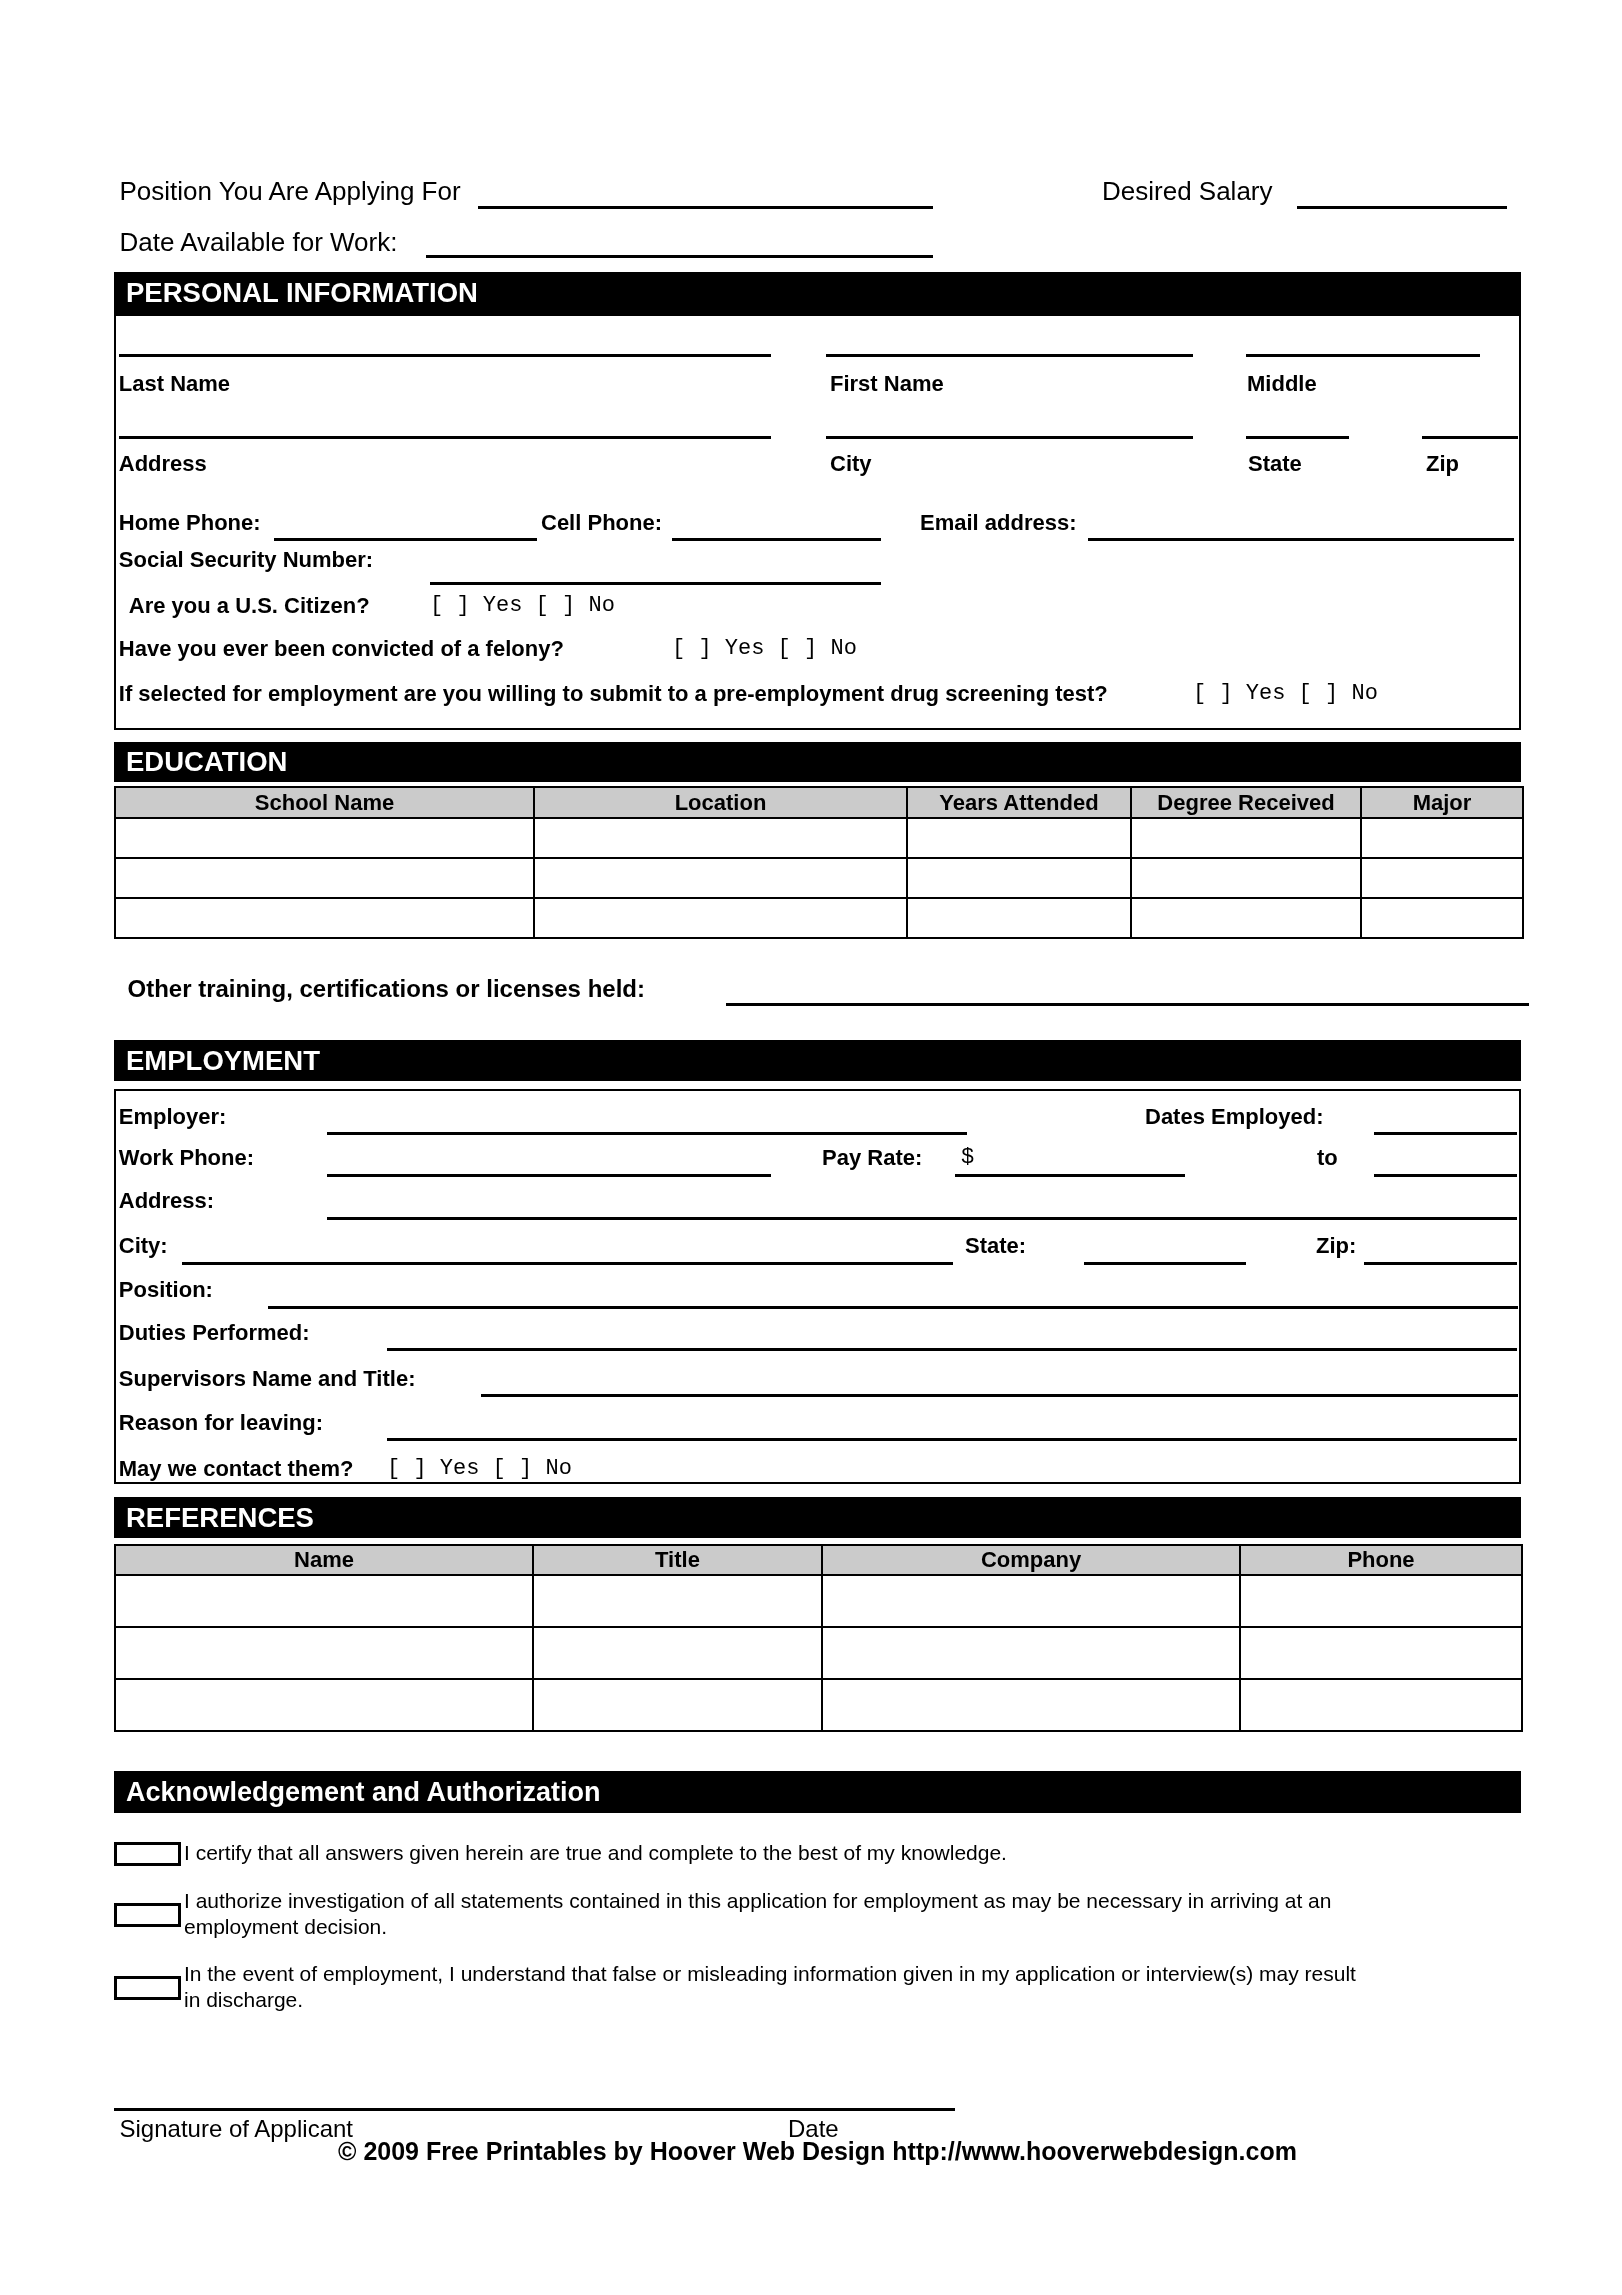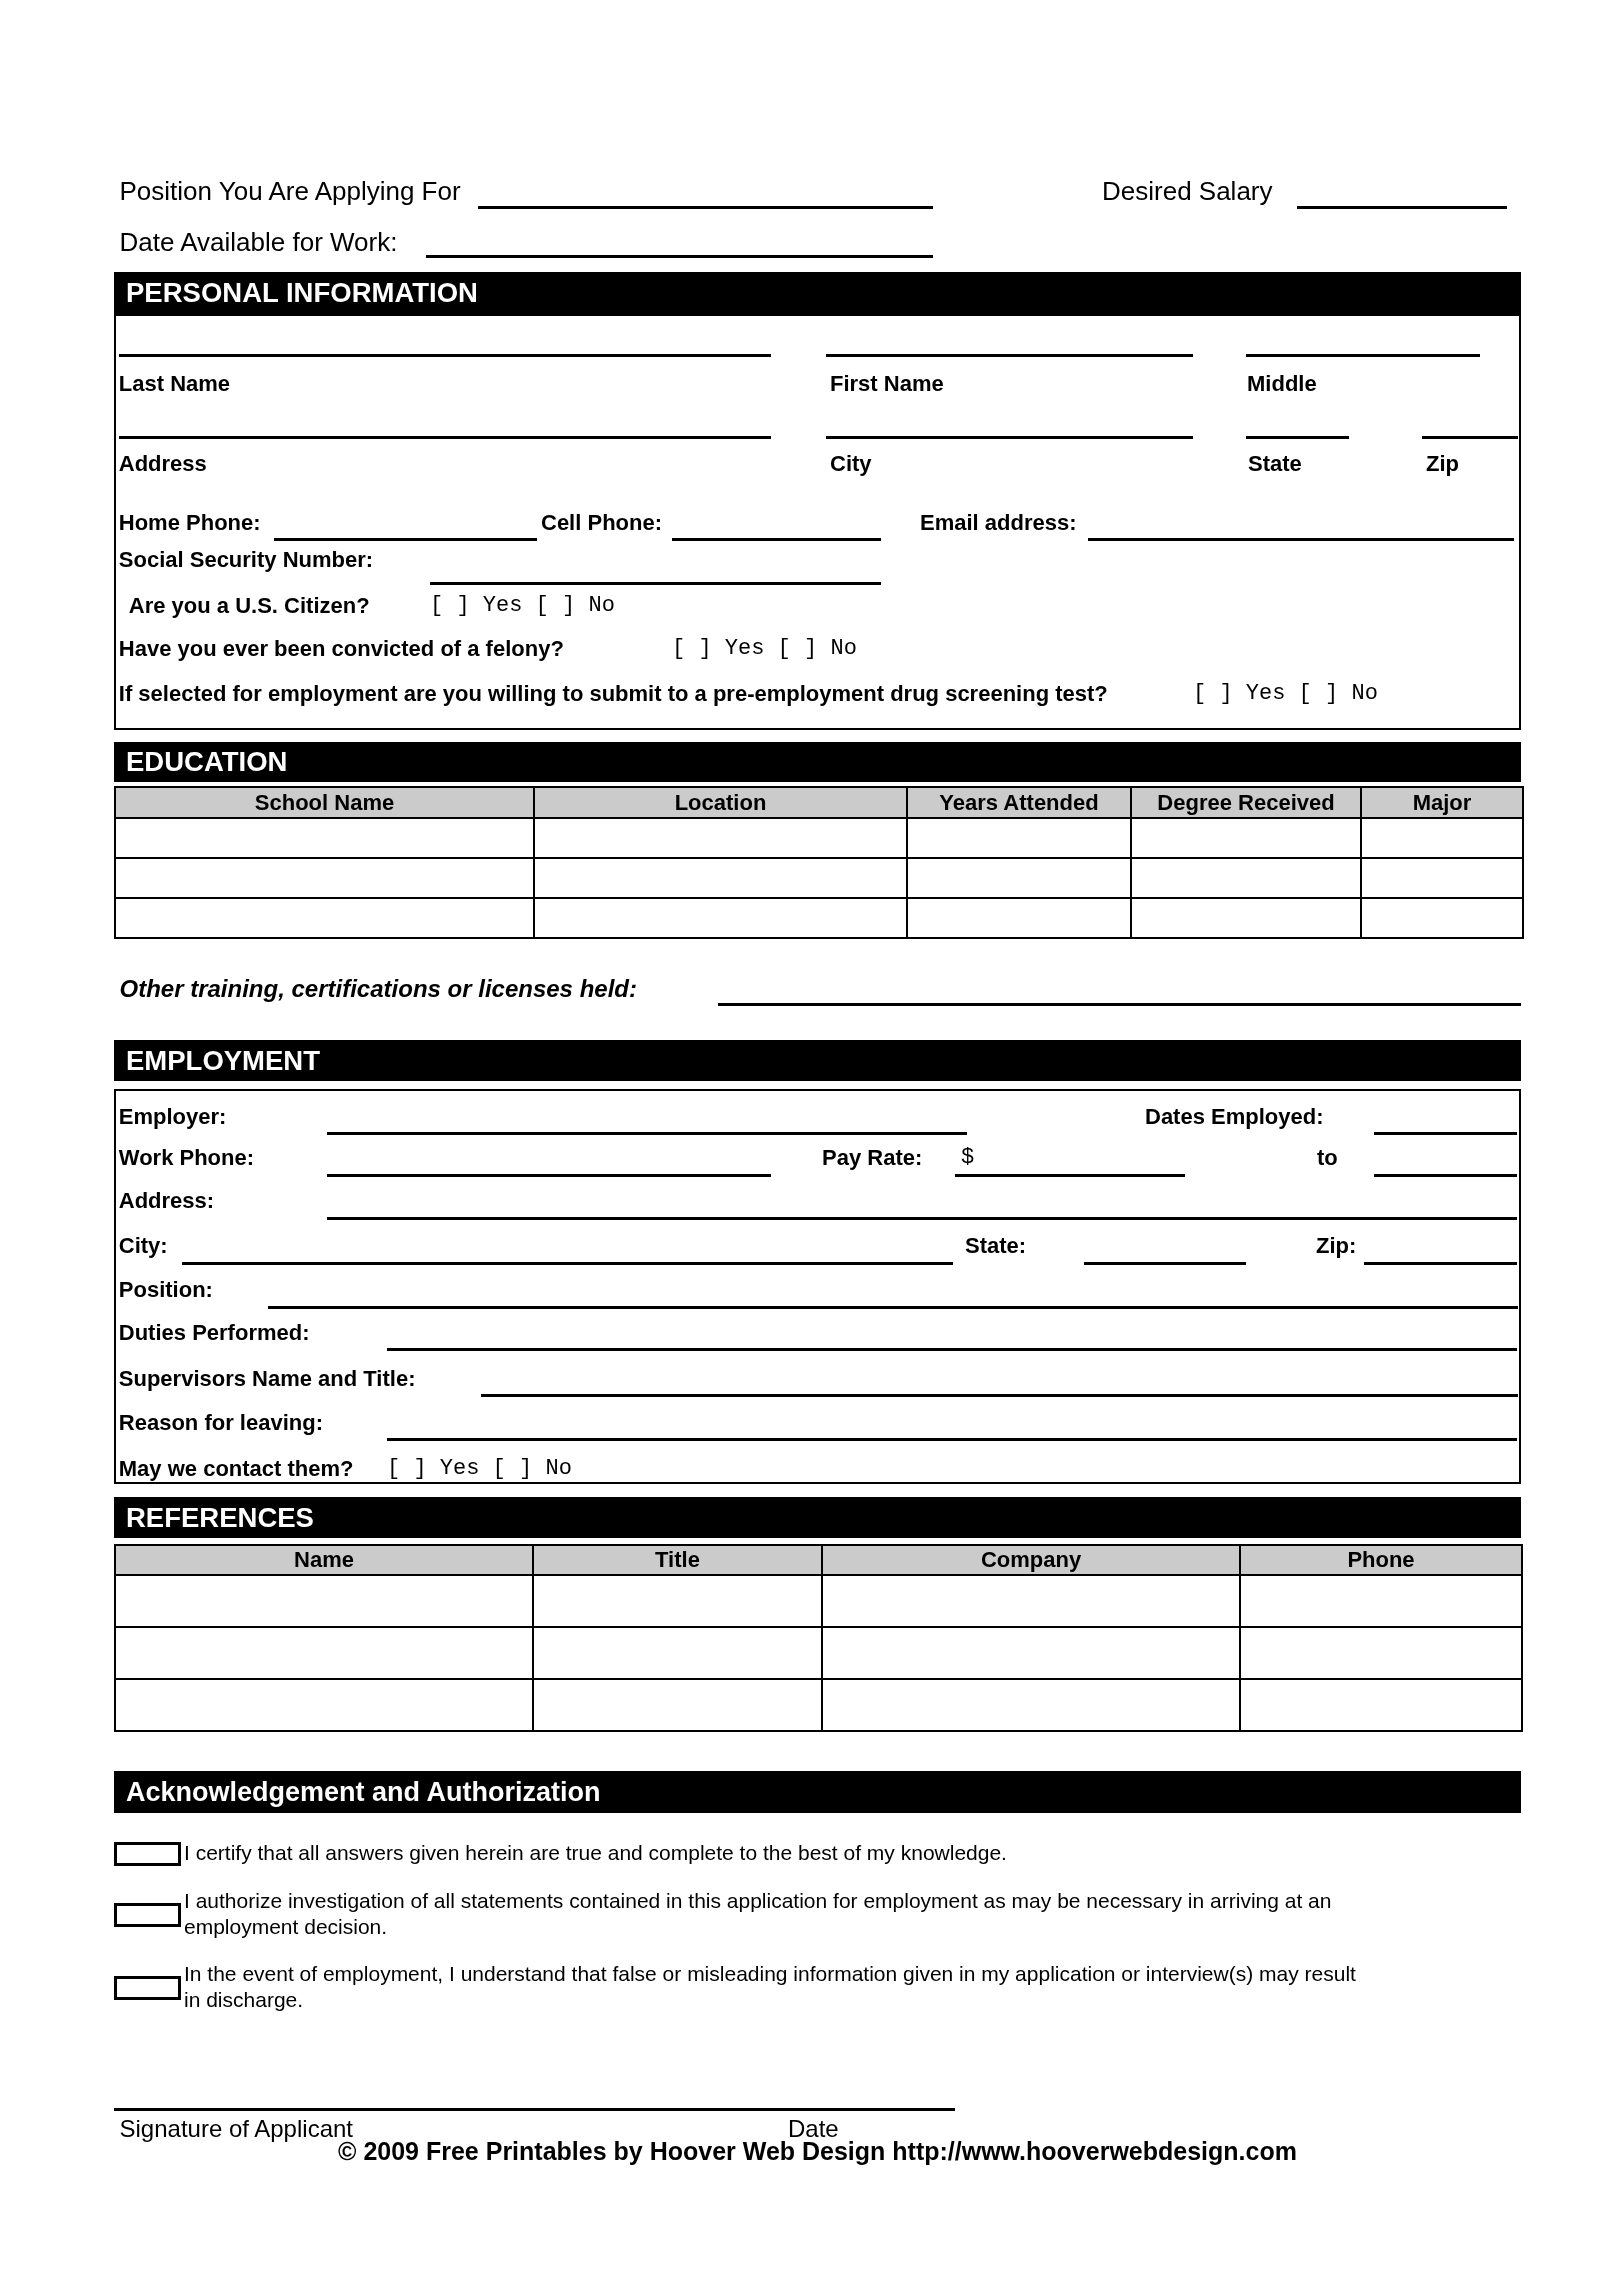--- a/index.html
+++ b/index.html
@@ -141,21 +141,21 @@
       <tr>
         <td></td>
           <td></td>
           <td></td>
           <td></td>
           <td></td>
       </tr>
     </tbody>
   </table>
 
-  <div class="ab" style="top:975px; left:0; width:1407px; height:42px;font-style:italic;">
+  <div class="ab" style="top:975px; left:8px; width:1407px; height:42px;">
     <span class="ab" style="left:5.5px; top:0; font-size:24px; font-weight:bold; line-height:27.5px; white-space:nowrap;">Other training, certifications or licenses held:</span>
     <span class="hl" style="left:604px; top:27.5px; width:803px;"></span>
   </div>
 
   <div class="bar" style="top:1040px; height:41px;">
     <span>EMPLOYMENT</span>
   </div>
 
   <div class="fbox" style="top:1089px; height:395px;">
     <span class="ab lbl" style="left:2.8px; top:13px;">Employer:</span>

